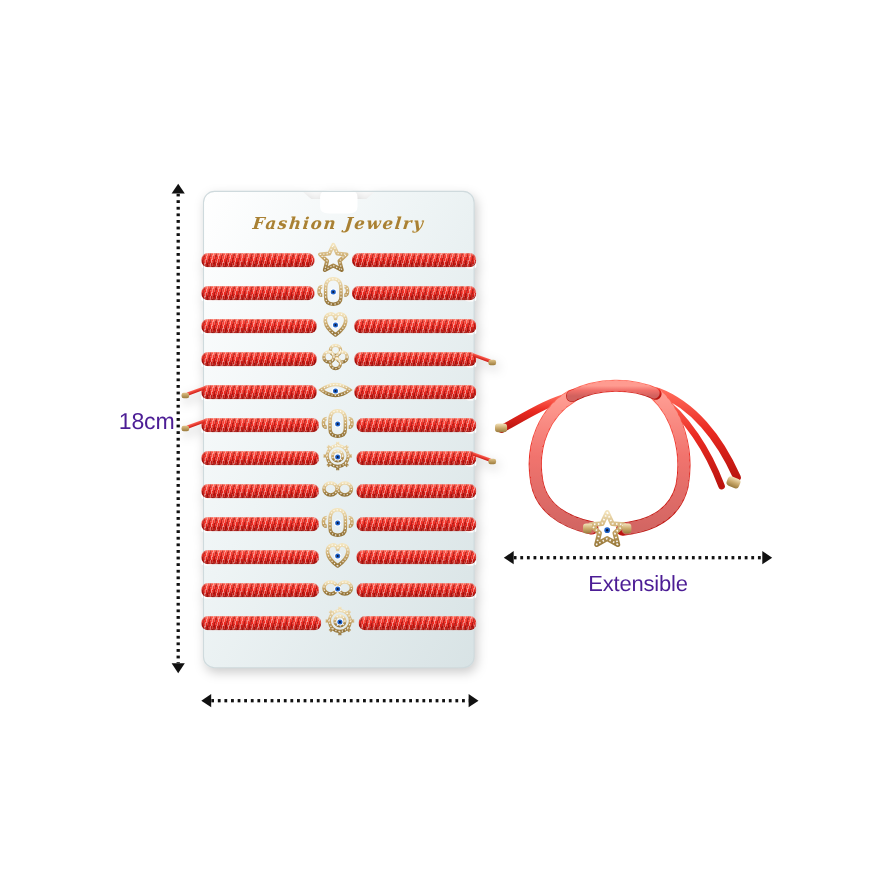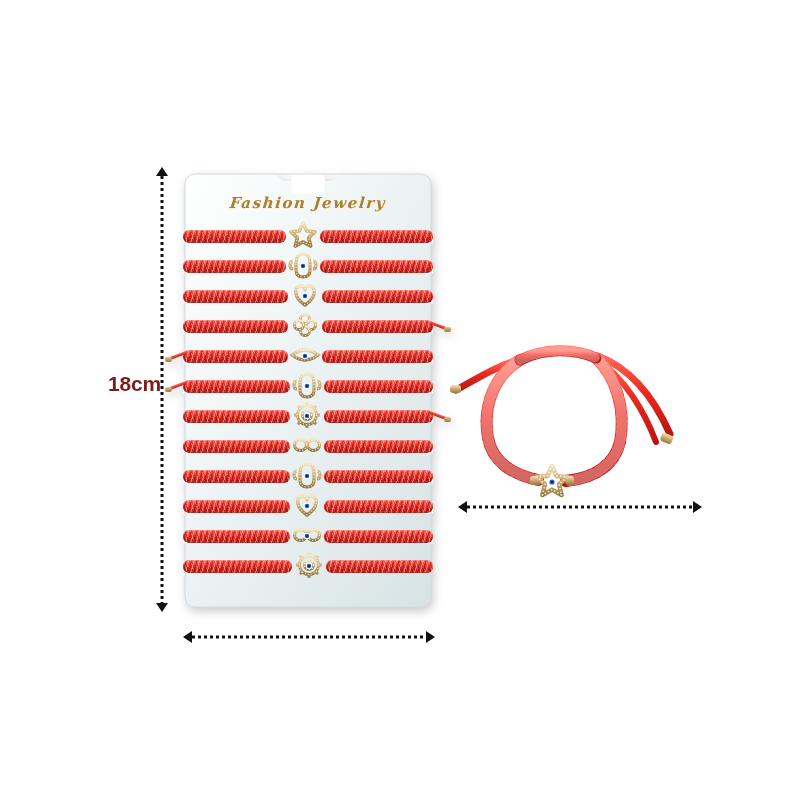--- a/index.html
+++ b/index.html
@@ -9,22 +9,22 @@
     font-family:"Liberation Sans", sans-serif;
     overflow:hidden;
     position:relative;
   }
   #stage{position:absolute;left:0;top:0;width:800px;height:800px;}
 
   
   .dim-label{
     position:absolute;
     font-family:"Liberation Sans", sans-serif;
-    font-weight:bold;
-    color:#7f1d1d;
+    font-weight:normal;
+    color:#4c1d95;
     white-space:nowrap;
     letter-spacing:-0.2px;
   }
   #label-18cm{left:108px;top:372px;font-size:21px;}
   #label-10cm{left:185px;top:645px;width:250px;text-align:center;font-size:21px;}
   #label-extensible{left:460px;top:520px;width:240px;text-align:center;font-size:20px;}
 
   
   .arrow-v{position:absolute;}
   .arrow-v .shaft{
@@ -522,14 +522,15 @@
       <rect x="82" y="138" width="8" height="9" rx="3" fill="url(#goldg)"></rect>
       <rect x="118" y="138" width="8" height="9" rx="3" fill="url(#goldg)"></rect>
     </svg>
   </div>
 
   <div class="arrow-h" id="arrow-extensible">
     <div class="head left"></div>
     <div class="shaft"></div>
     <div class="head right"></div>
   </div>
+  <div class="dim-label" id="label-extensible">Extensible</div>
 
 </div>
 
 </body></html>

